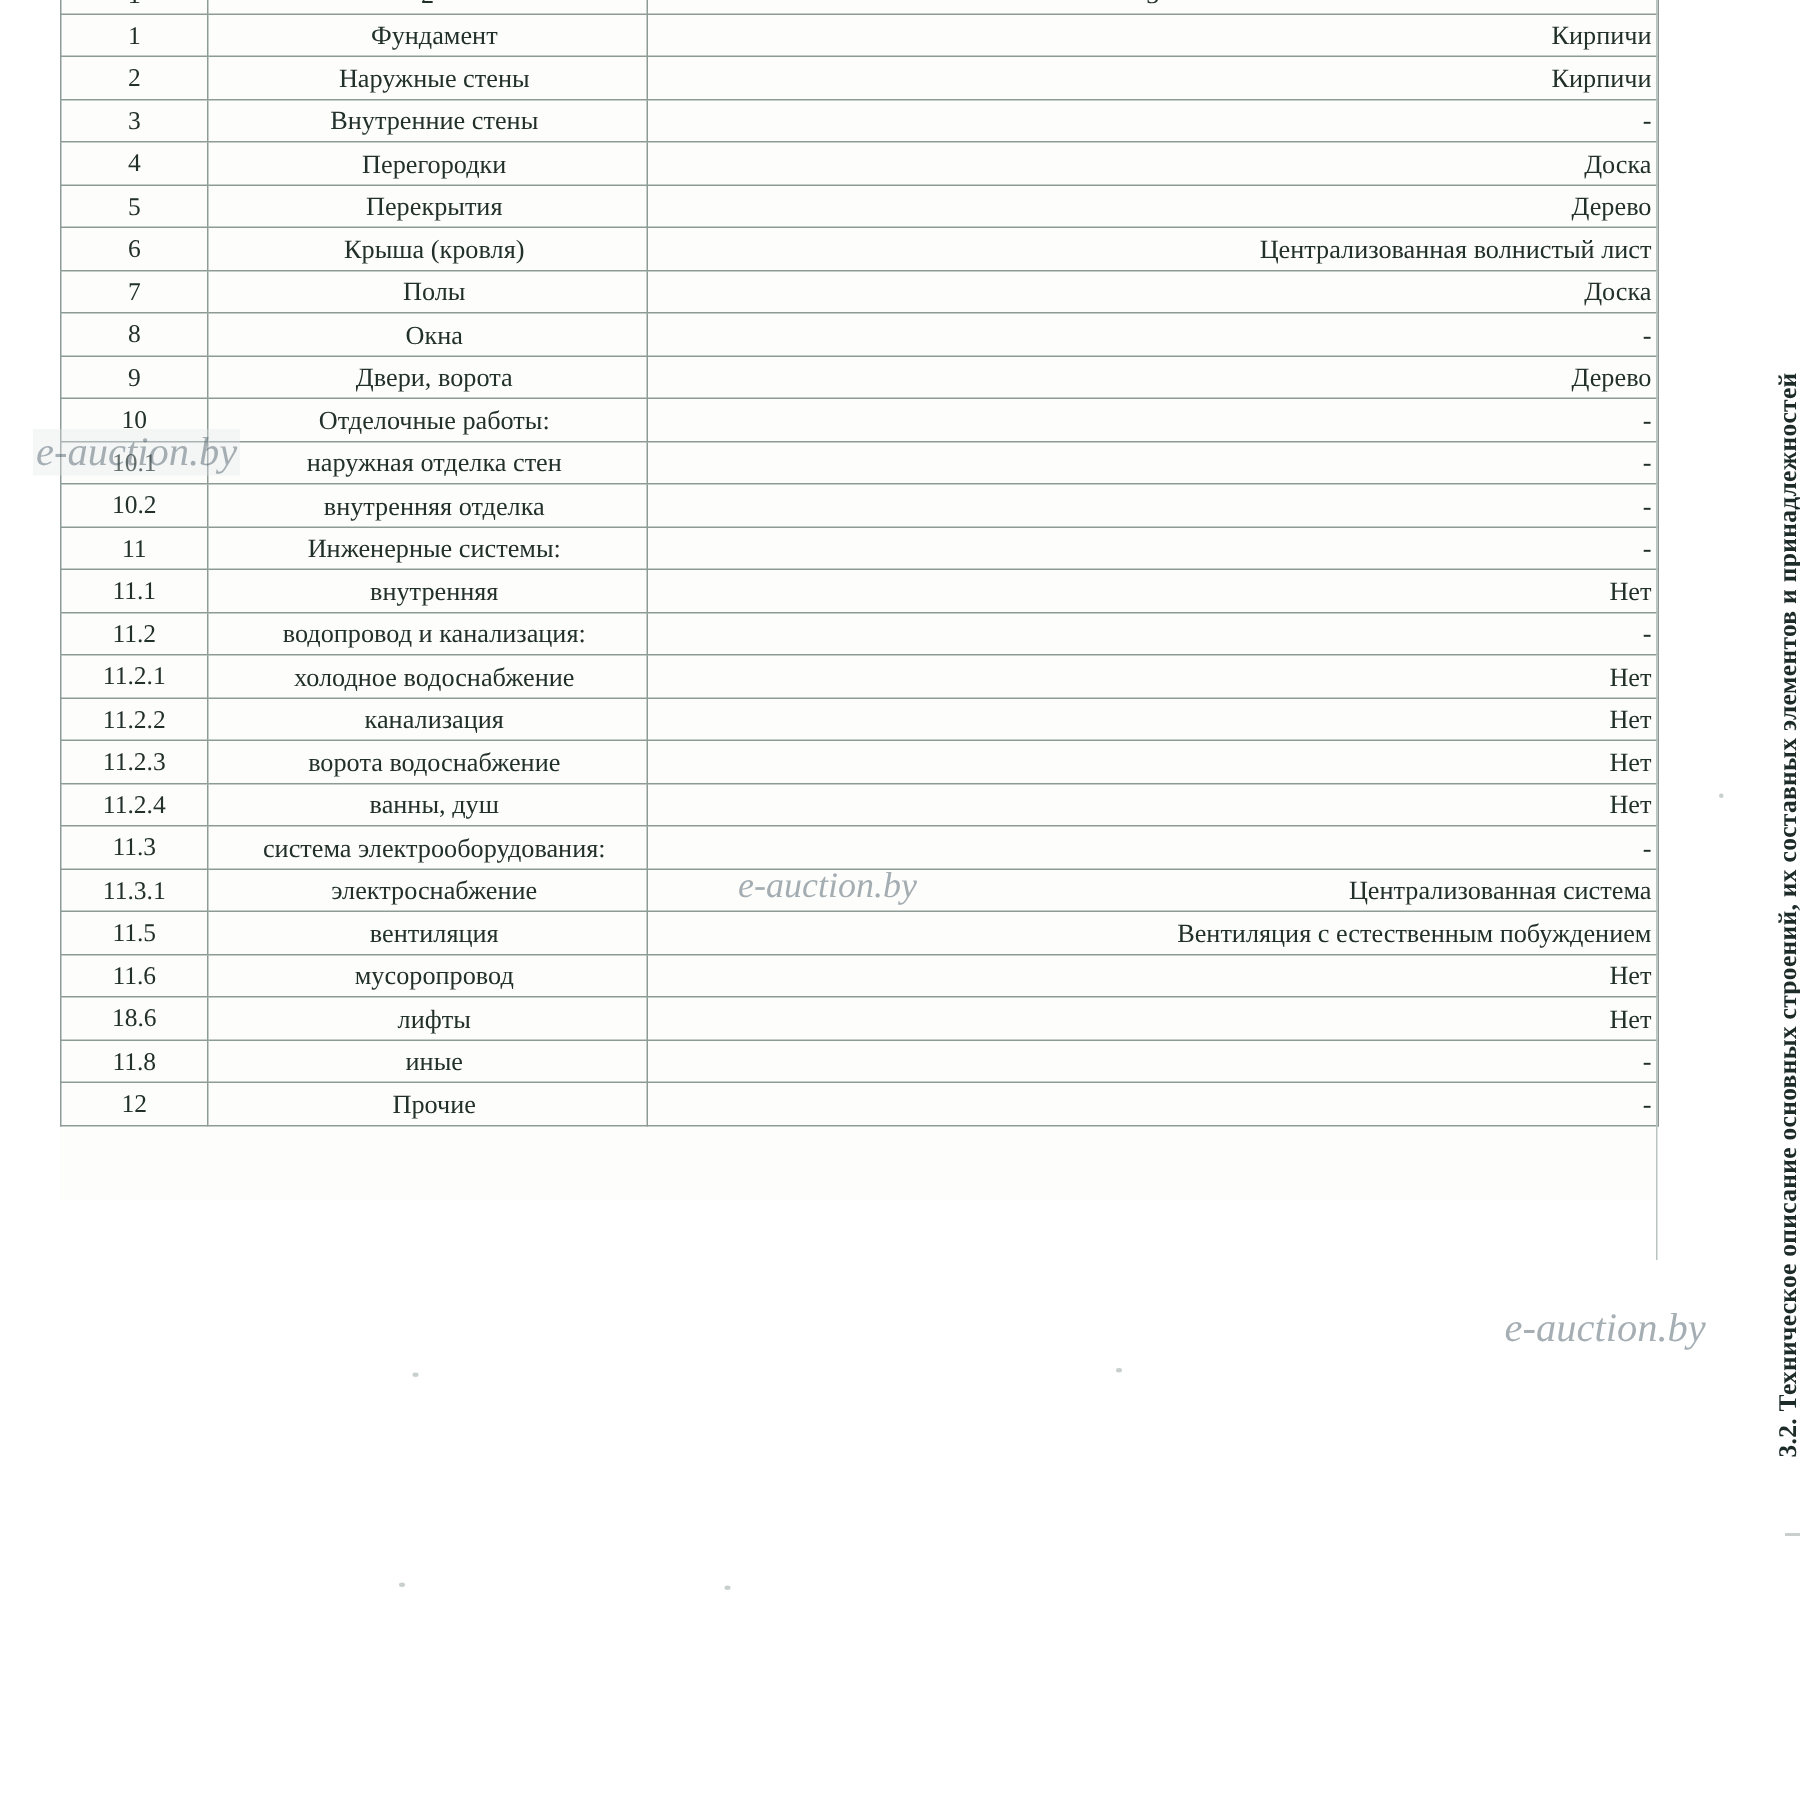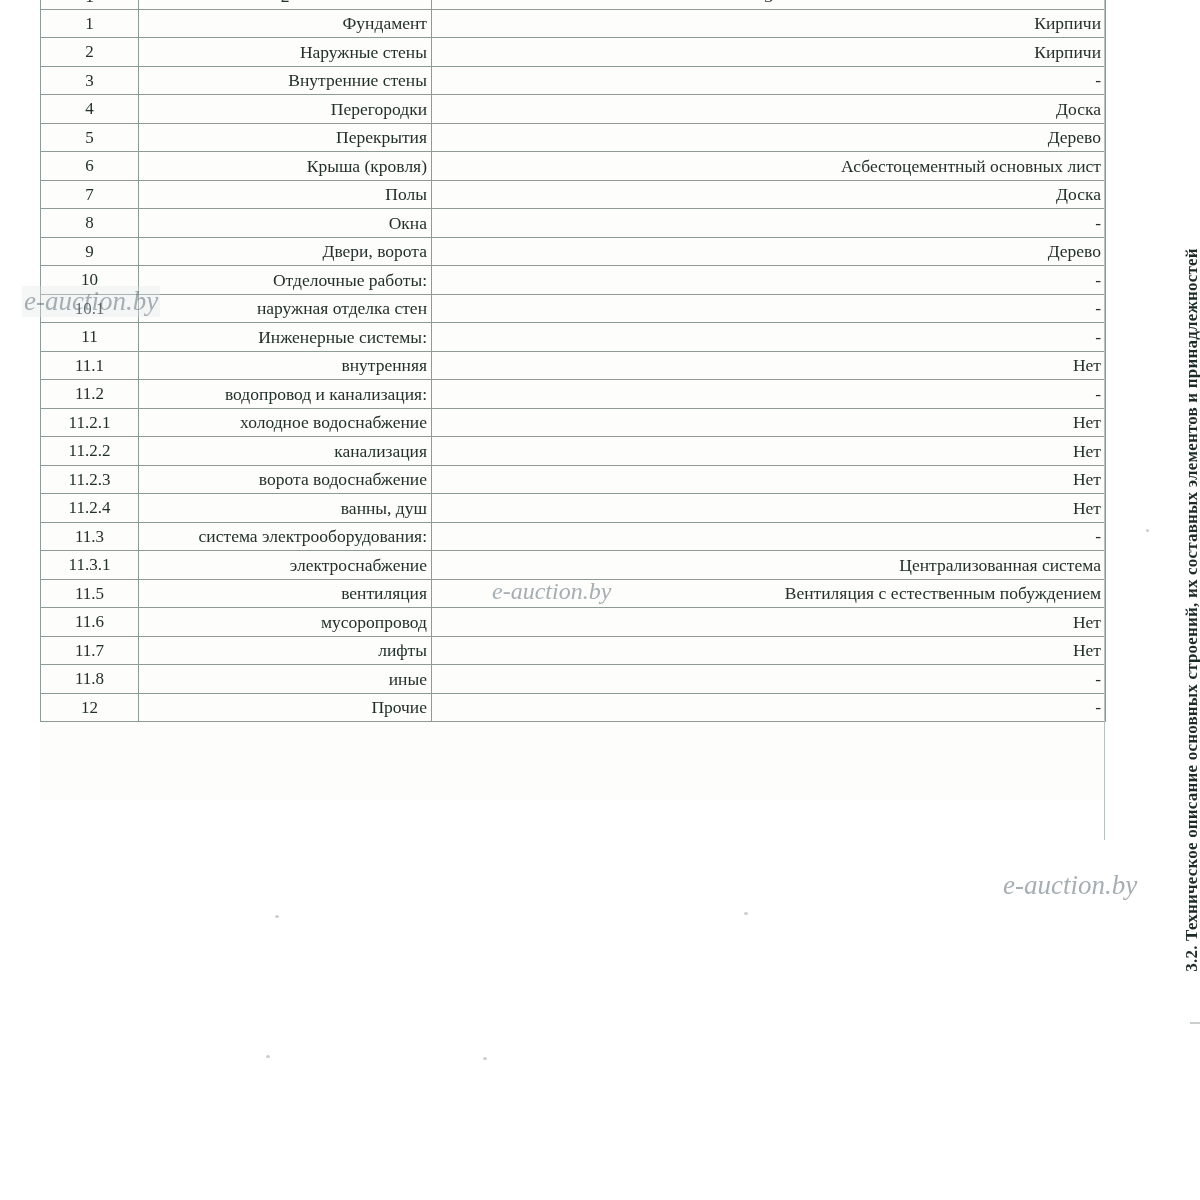--- a/index.html
+++ b/index.html
@@ -62,21 +62,21 @@
   }
   #spec-table tr.header-row td {
     text-align: center;
     height: 26px;
   }
   #spec-table td.num {
     text-align: center;
     font-size: 17px;
   }
   #spec-table td.name {
-    text-align: right;
+    text-align: center;
     padding-left: 13px;
     font-family: Liberation Serif, serif;
   }
   #spec-table td.value {
     text-align: right;
   }
   
   #spec-table tr:nth-child(odd) td.name { padding-top: 1px; }
 
   
@@ -194,21 +194,21 @@
           <td class="value">Доска</td>
         </tr>
         <tr>
           <td class="num">5</td>
           <td class="name">Перекрытия</td>
           <td class="value">Дерево</td>
         </tr>
         <tr>
           <td class="num">6</td>
           <td class="name">Крыша (кровля)</td>
-          <td class="value">Асбестоцементный основных лист</td>
+          <td class="value">Централизованная волнистый лист</td>
         </tr>
         <tr>
           <td class="num">7</td>
           <td class="name">Полы</td>
           <td class="value">Доска</td>
         </tr>
         <tr>
           <td class="num">8</td>
           <td class="name">Окна</td>
           <td class="value">-</td>
@@ -222,20 +222,25 @@
           <td class="num">10</td>
           <td class="name">Отделочные работы:</td>
           <td class="value">-</td>
         </tr>
         <tr>
           <td class="num">10.1</td>
           <td class="name">наружная отделка стен</td>
           <td class="value">-</td>
         </tr>
         <tr>
+          <td class="num">10.2</td>
+          <td class="name">внутренняя отделка</td>
+          <td class="value">-</td>
+        </tr>
+        <tr>
           <td class="num">11</td>
           <td class="name">Инженерные системы:</td>
           <td class="value">-</td>
         </tr>
         <tr>
           <td class="num">11.1</td>
           <td class="name">внутренняя</td>
           <td class="value">Нет</td>
         </tr>
         <tr>
@@ -277,21 +282,21 @@
           <td class="num">11.5</td>
           <td class="name">вентиляция</td>
           <td class="value">Вентиляция с естественным побуждением</td>
         </tr>
         <tr>
           <td class="num">11.6</td>
           <td class="name">мусоропровод</td>
           <td class="value">Нет</td>
         </tr>
         <tr>
-          <td class="num">11.7</td>
+          <td class="num">18.6</td>
           <td class="name">лифты</td>
           <td class="value">Нет</td>
         </tr>
         <tr>
           <td class="num">11.8</td>
           <td class="name">иные</td>
           <td class="value">-</td>
         </tr>
         <tr>
           <td class="num">12</td>

